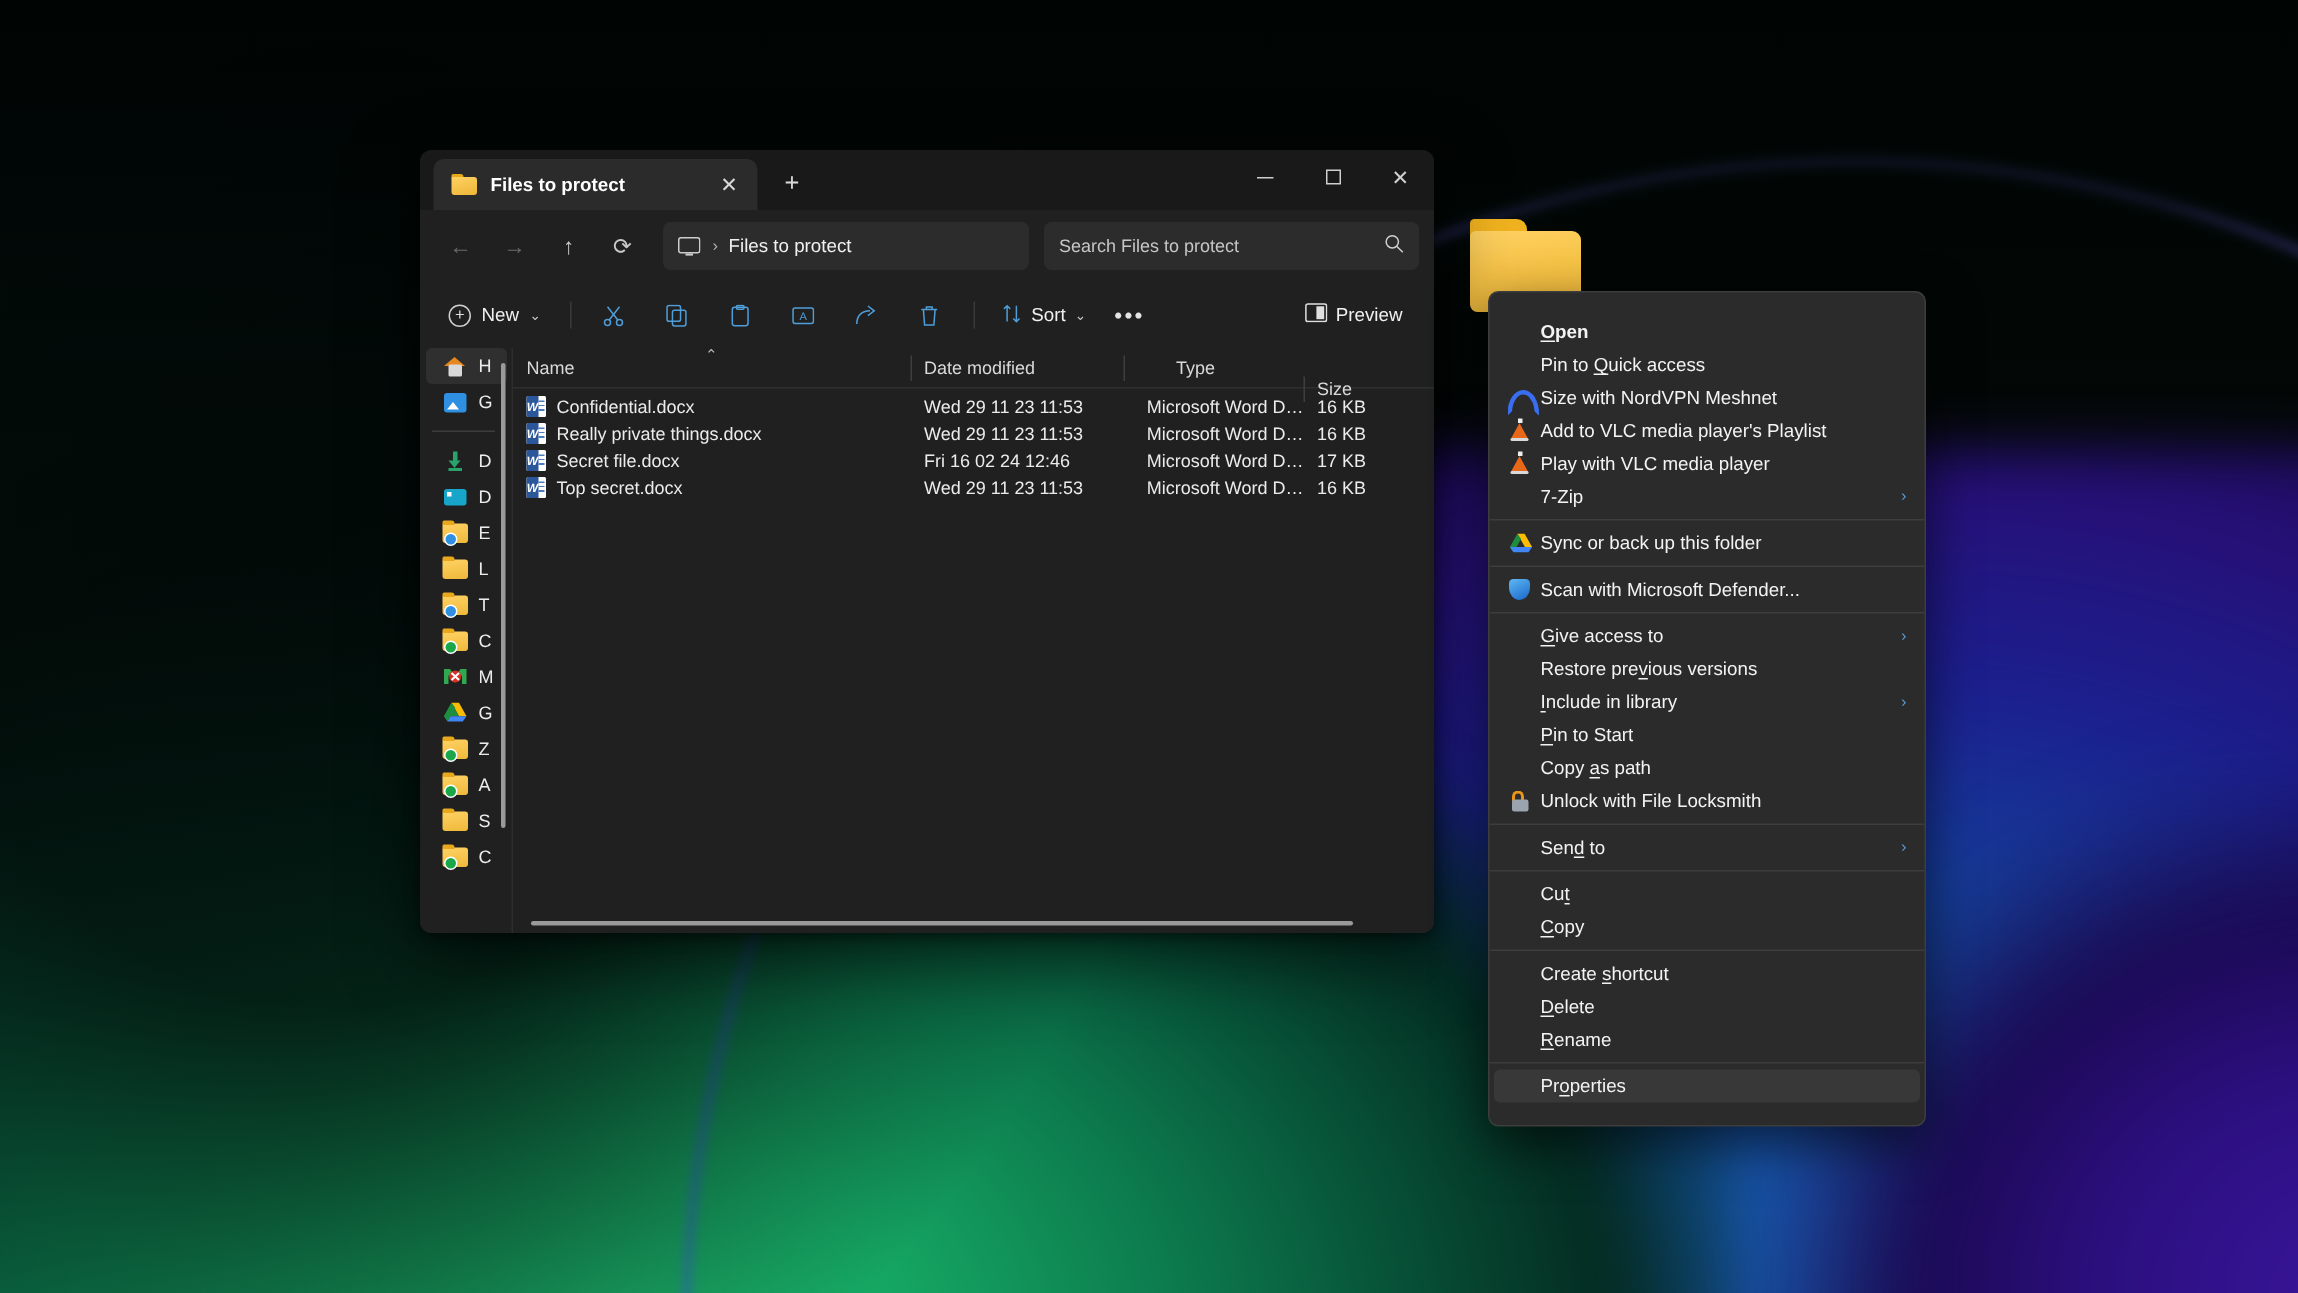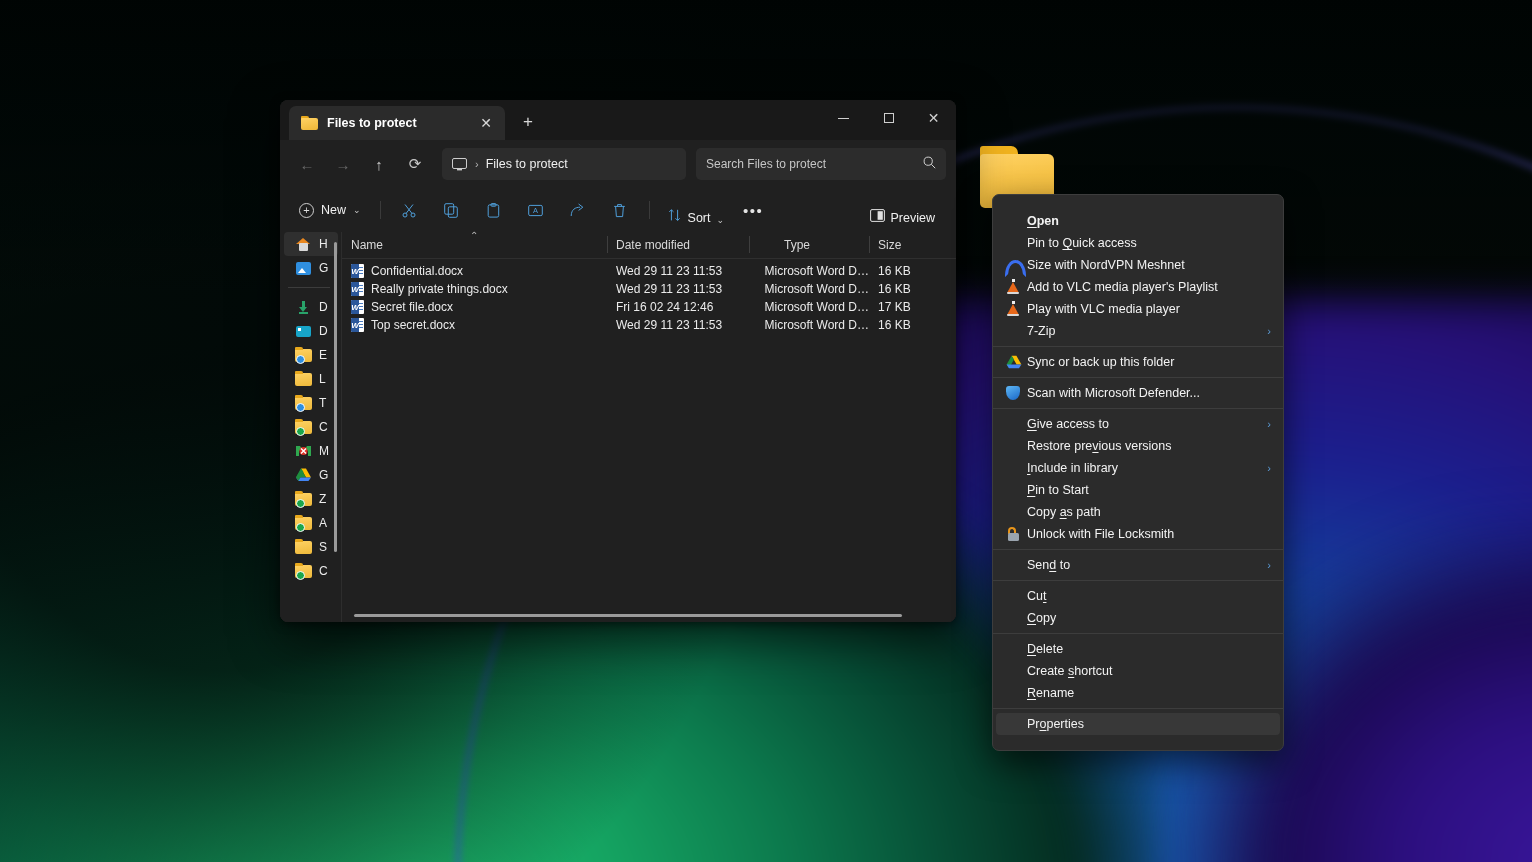--- a/index.html
+++ b/index.html
@@ -140,21 +140,21 @@
   .cmd-new .plus-circle {
     width:15px; height:15px; border-radius:50%; border:1px solid #cfcfcf; color:#dedede;
     display:flex; align-items:center; justify-content:center; font-size:11px; line-height:1;
   }
   .cmd-sep { width:1px; height:18px; background:#3a3a3a; margin:0 7px; }
   .cmd-ico {
     width:40px; height:30px; border-radius:5px; display:flex; align-items:center; justify-content:center;
     color:#4f9ed9;
   }
   .cmd-text {
-    height:30px; display:flex; align-items:flex-end; gap:6px; padding:0 9px; border-radius:5px;
+    height:30px; display:flex; align-items:center; gap:6px; padding:0 9px; border-radius:5px;
     font-size:12.5px; color:#f0f0f0;
   }
   .cmd-dots { width:36px; height:30px; border-radius:5px; display:flex; align-items:center; justify-content:center;
     color:#e4e4e4; font-size:15px; letter-spacing:1.5px; }
   .chev-sm { font-size:9px; color:#c9c9c9; }
 
   
   .winbody { display:flex; height:calc(100% - 40px - 48px - 44px); background:#202020; }
 
   
@@ -193,21 +193,21 @@
   .ic-dl .bar { position:absolute; left:0; bottom:0; width:9px; height:2px; background:#29a36a;}
   .ic-desk { position:absolute; left:1px; top:3px; width:15px; height:11px; background:#17a5c9; border-radius:2px;}
   .ic-desk:after { content:""; position:absolute; left:2px; top:2px; width:3px; height:3px; background:#fff;}
   .ic-plain-folder { position:absolute; left:0; top:2px; width:17px; height:13px;
      background:linear-gradient(170deg,#ffd264,#eeb93a); border-radius:1px 2px 2px 2px;}
   .ic-plain-folder:before { content:""; position:absolute; left:0; top:-2px; width:8px; height:3px;
      background:#e8a81c; border-radius:1px 2px 0 0;}
 
   
   .filearea { flex:1; background:#202020; display:flex; flex-direction:column; min-width:0; position:relative; }
-  .colheaders { height:27px; display:flex; align-items:flex-end; border-bottom:1px solid #2f2f2f; position:relative; }
+  .colheaders { height:27px; display:flex; align-items:center; border-bottom:1px solid #2f2f2f; position:relative; }
   .colh { font-size:12px; color:#d9d9d9; padding-left:9px; position:relative; height:27px; display:flex; align-items:center; }
   .colh + .colh:before { content:""; position:absolute; left:0; top:5px; bottom:5px; width:1px; background:#3e3e3e; }
   .col-name { width:265px; }
   .col-date { width:142px; }
   .col-type { width:120px;padding-left:35px; }
   .col-size { width:80px;margin-top:28px; }
   .sort-caret { position:absolute; left:128px; top:-1px; font-size:10px; color:#b9b9b9; }
   .rows { flex:1; overflow:hidden; padding-top:3px; }
   .frow { height:18px; display:flex; align-items:center; font-size:12px; color:#ebebeb; }
   .fname { width:265px; display:flex; align-items:center; gap:7px; padding-left:9px; white-space:nowrap; overflow:hidden;}
@@ -678,25 +678,25 @@
       <span class="mi-ic"></span>
       <span class="mi-lbl">Cu<span class="u">t</span></span>
     </div>
     <div class="mi">
       <span class="mi-ic"></span>
       <span class="mi-lbl"><span class="u">C</span>opy</span>
     </div>
     <div class="m-sep"></div>
     <div class="mi">
       <span class="mi-ic"></span>
+      <span class="mi-lbl">Create <span class="u">s</span>hortcut</span>
+    </div>
+    <div class="mi">
+      <span class="mi-ic"></span>
       <span class="mi-lbl"><span class="u">D</span>elete</span>
-    </div>
-    <div class="mi">
-      <span class="mi-ic"></span>
-      <span class="mi-lbl">Create <span class="u">s</span>hortcut</span>
     </div>
     <div class="mi">
       <span class="mi-ic"></span>
       <span class="mi-lbl"><span class="u">R</span>ename</span>
     </div>
     <div class="m-sep"></div>
     <div class="mi hover">
       <span class="mi-ic"></span>
       <span class="mi-lbl">Pr<span class="u">o</span>perties</span>
     </div>

